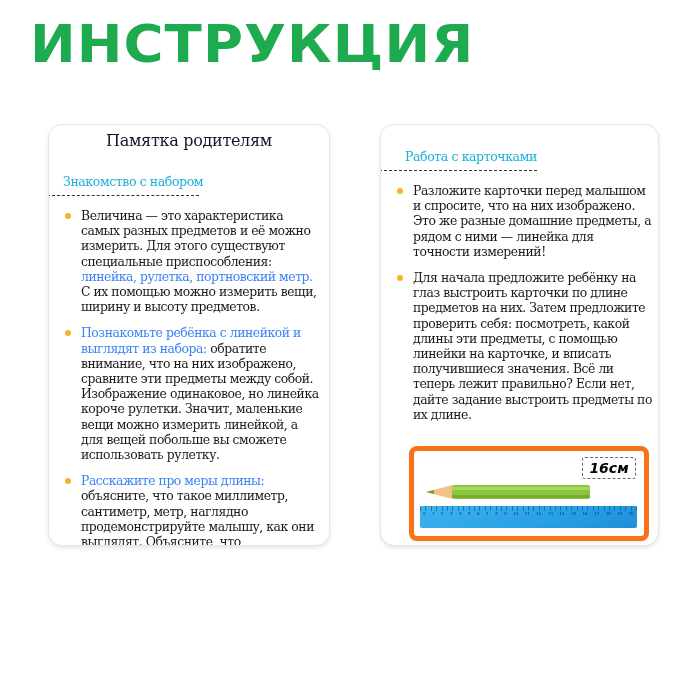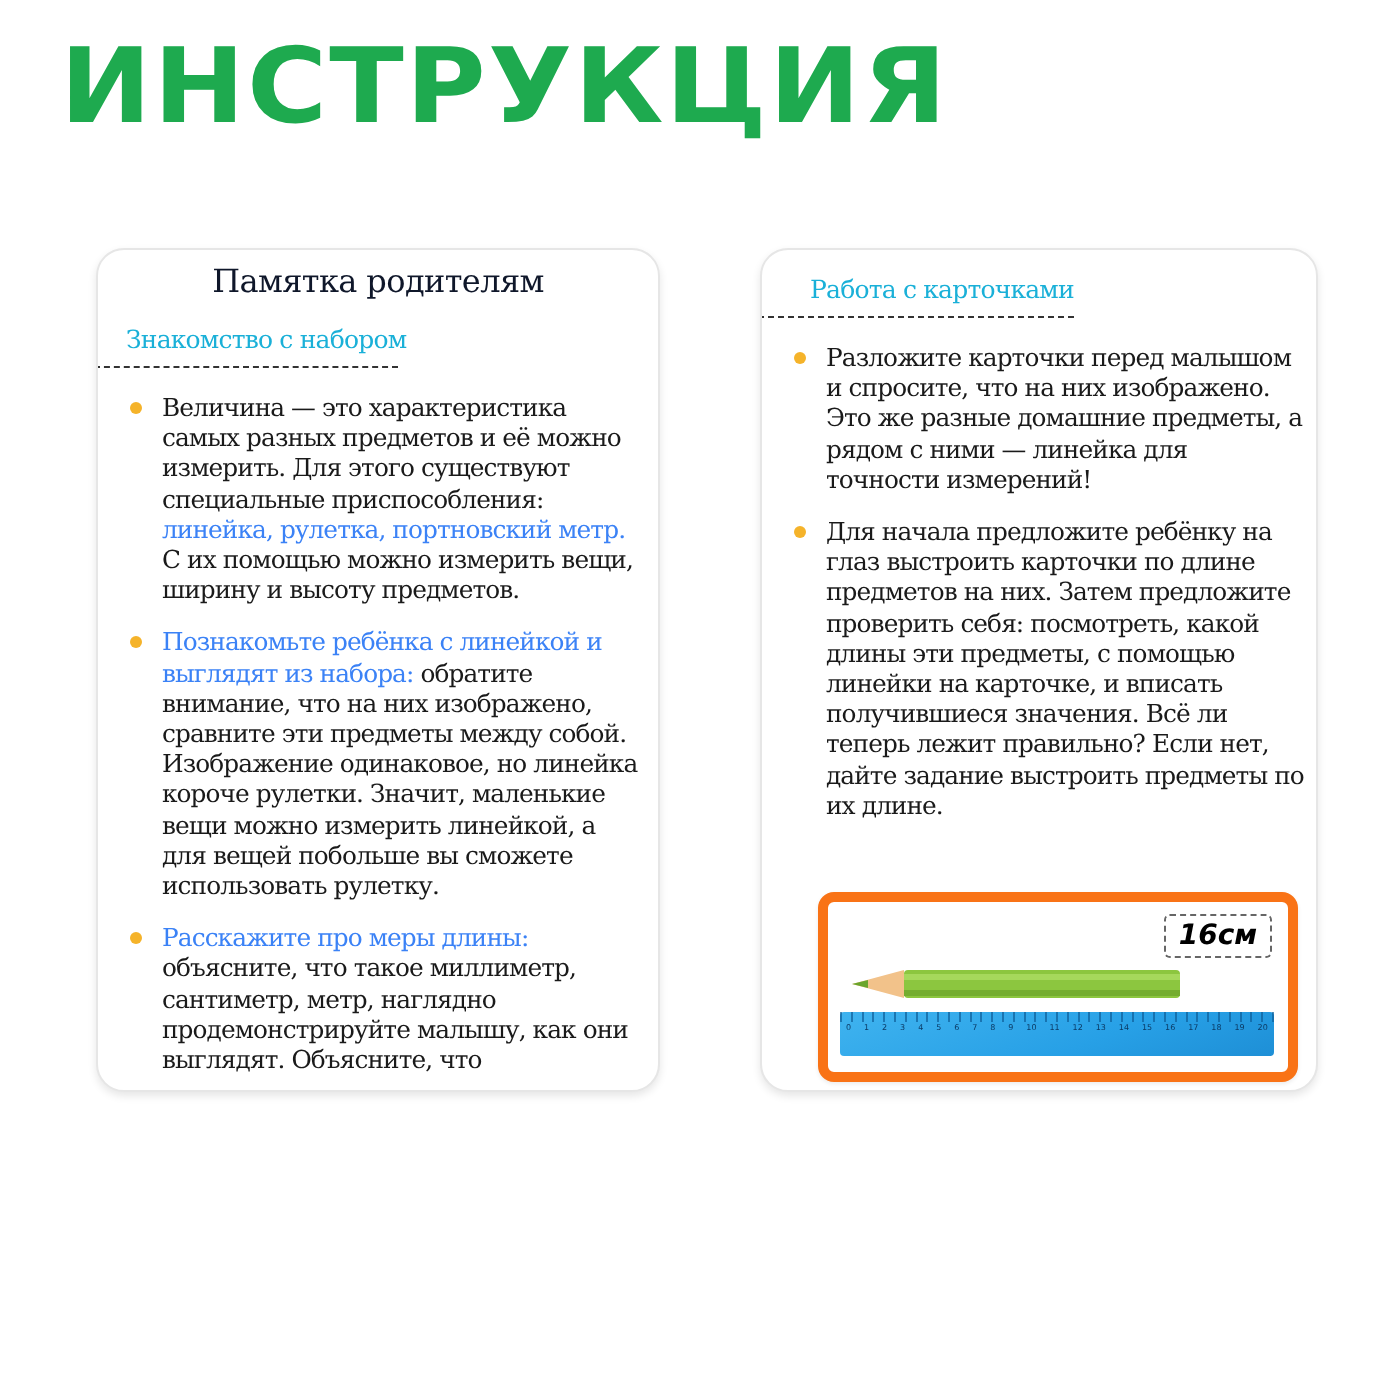--- a/index.html
+++ b/index.html
@@ -2,21 +2,21 @@
 <html><head>
 <meta charset="utf-8">
 <style>
   html, body { margin: 0; padding: 0; }
   body { width: 700px; height: 700px; background: #ffffff; position: relative; overflow: hidden; font-family: "DejaVu Serif", serif; }
   .title { position: absolute; left: 30px; top: 14px; font-family: "DejaVu Sans", sans-serif; font-weight: bold; font-size: 52px; letter-spacing: 1px; color: #1eaa4f; line-height: 60px; transform: scaleX(1.05); transform-origin: left; }
   .card { position: absolute; top: 124px; height: 420px; background: #fff; border: 1px solid #e6e6e6; border-radius: 14px; box-shadow: 0 2px 4px rgba(0,0,0,0.10); overflow: hidden; }
   .card.left { left: 48px; width: 280px; }
   .card.right { left: 380px; width: 277px; }
   .card-heading { text-align: center; color: #0f172a; font-size: 16px; margin-top: 6px; letter-spacing: -0.3px; }
-  .section-title { color: #1ab0d8; font-size: 12.5px; padding-left: 14px; margin-top: 12px; letter-spacing: -0.4px; }
+  .section-title { color: #1ab0d8; font-size: 12.5px; padding-left: 14px; margin-top: 24px; letter-spacing: -0.4px; }
   .card.right .section-title { padding-left: 24px; }
   .dash { border-top: 1.5px dashed #333; width: 152px; margin-top: 6px; margin-left: -2px; }
   .card.right .dash { width: 158px; }
   ul.items { list-style: none; margin: 12px 0 0 0; padding: 0 6px 0 16px; }
   .card.right ul.items { padding-left: 16px; }
   ul.items li { position: relative; padding-left: 16px; font-size: 12.4px; line-height: 15.2px; color: #1a1a1a; margin-bottom: 11px; letter-spacing: -0.45px; }
   ul.items li .bullet { position: absolute; left: 0; top: 5px; width: 6px; height: 6px; border-radius: 50%; background: #f5b32a; }
   .pink { color: #3b82f6; }
   .illus { position: absolute; left: 409px; top: 446px; width: 230px; height: 85px; border: 5px solid #f97316; border-radius: 8px; background: #fff; box-shadow: 0 1px 2px rgba(0,0,0,0.08); }
   .label-box { position: absolute; right: 8px; top: 6px; width: 52px; height: 20px; border: 1px dashed #666; border-radius: 3px; font-family: "DejaVu Sans", sans-serif; font-weight: bold; font-style: italic; font-size: 14px; line-height: 20px; text-align: center; color: #000; }

